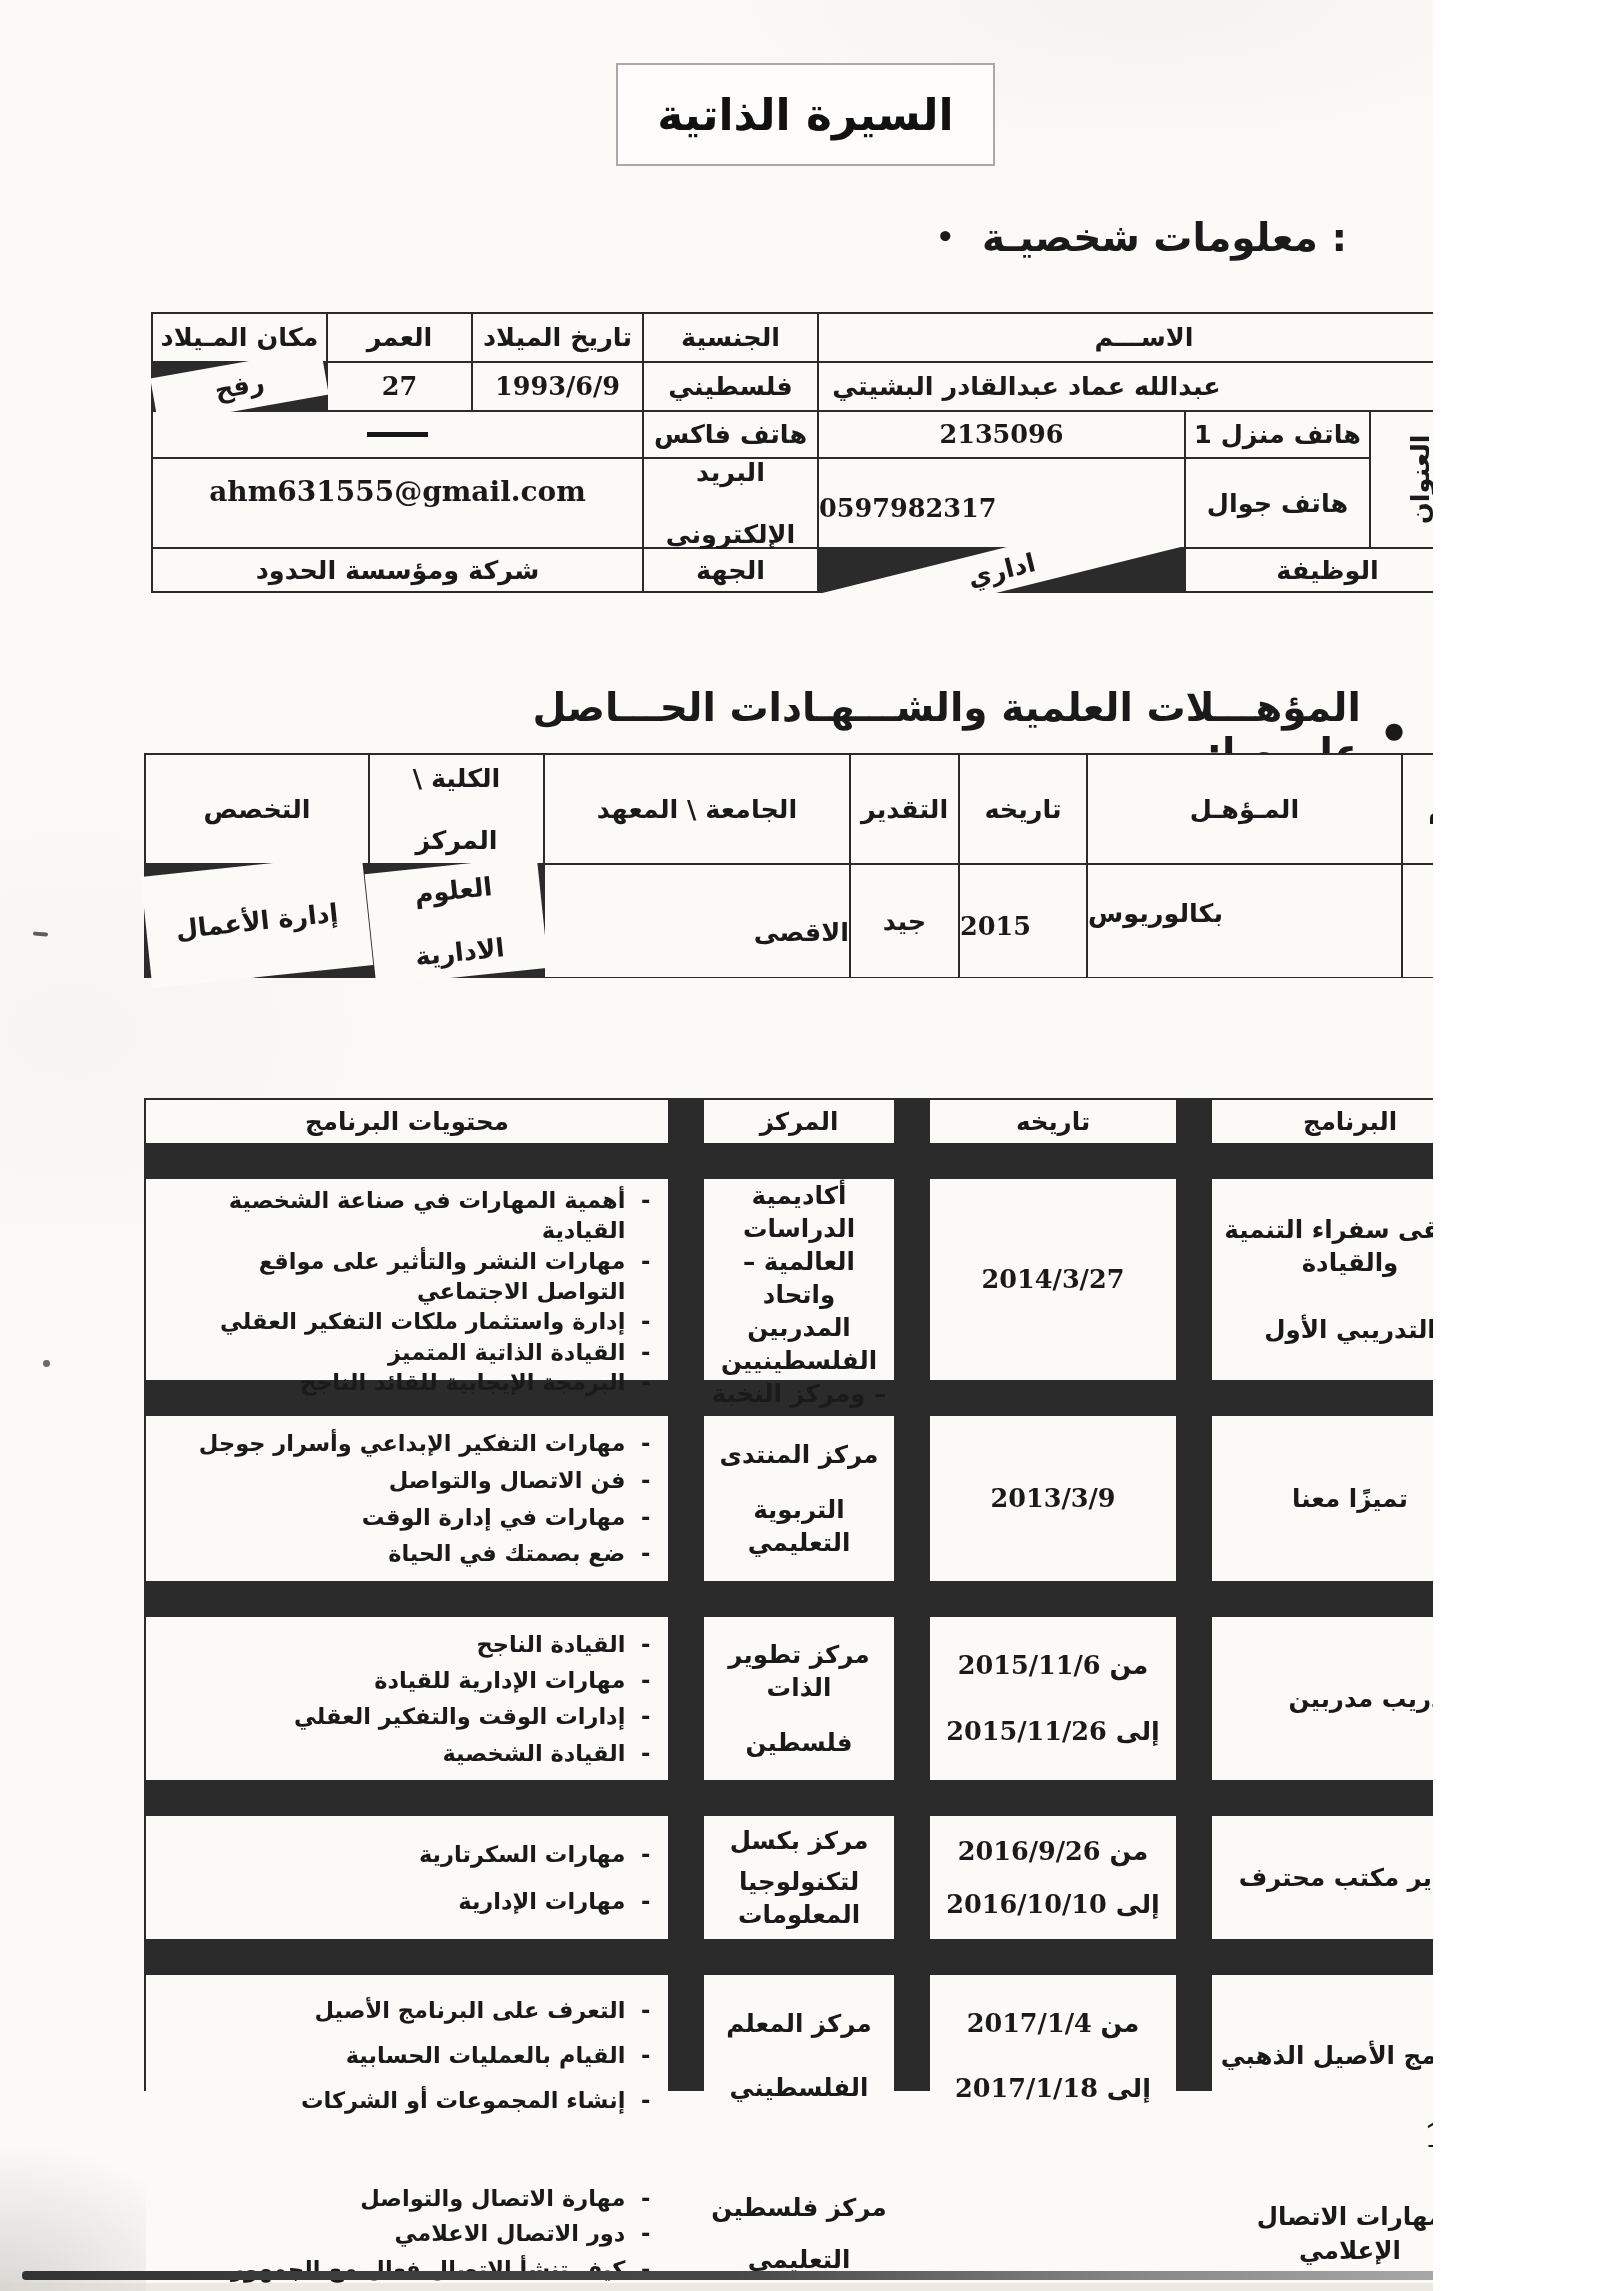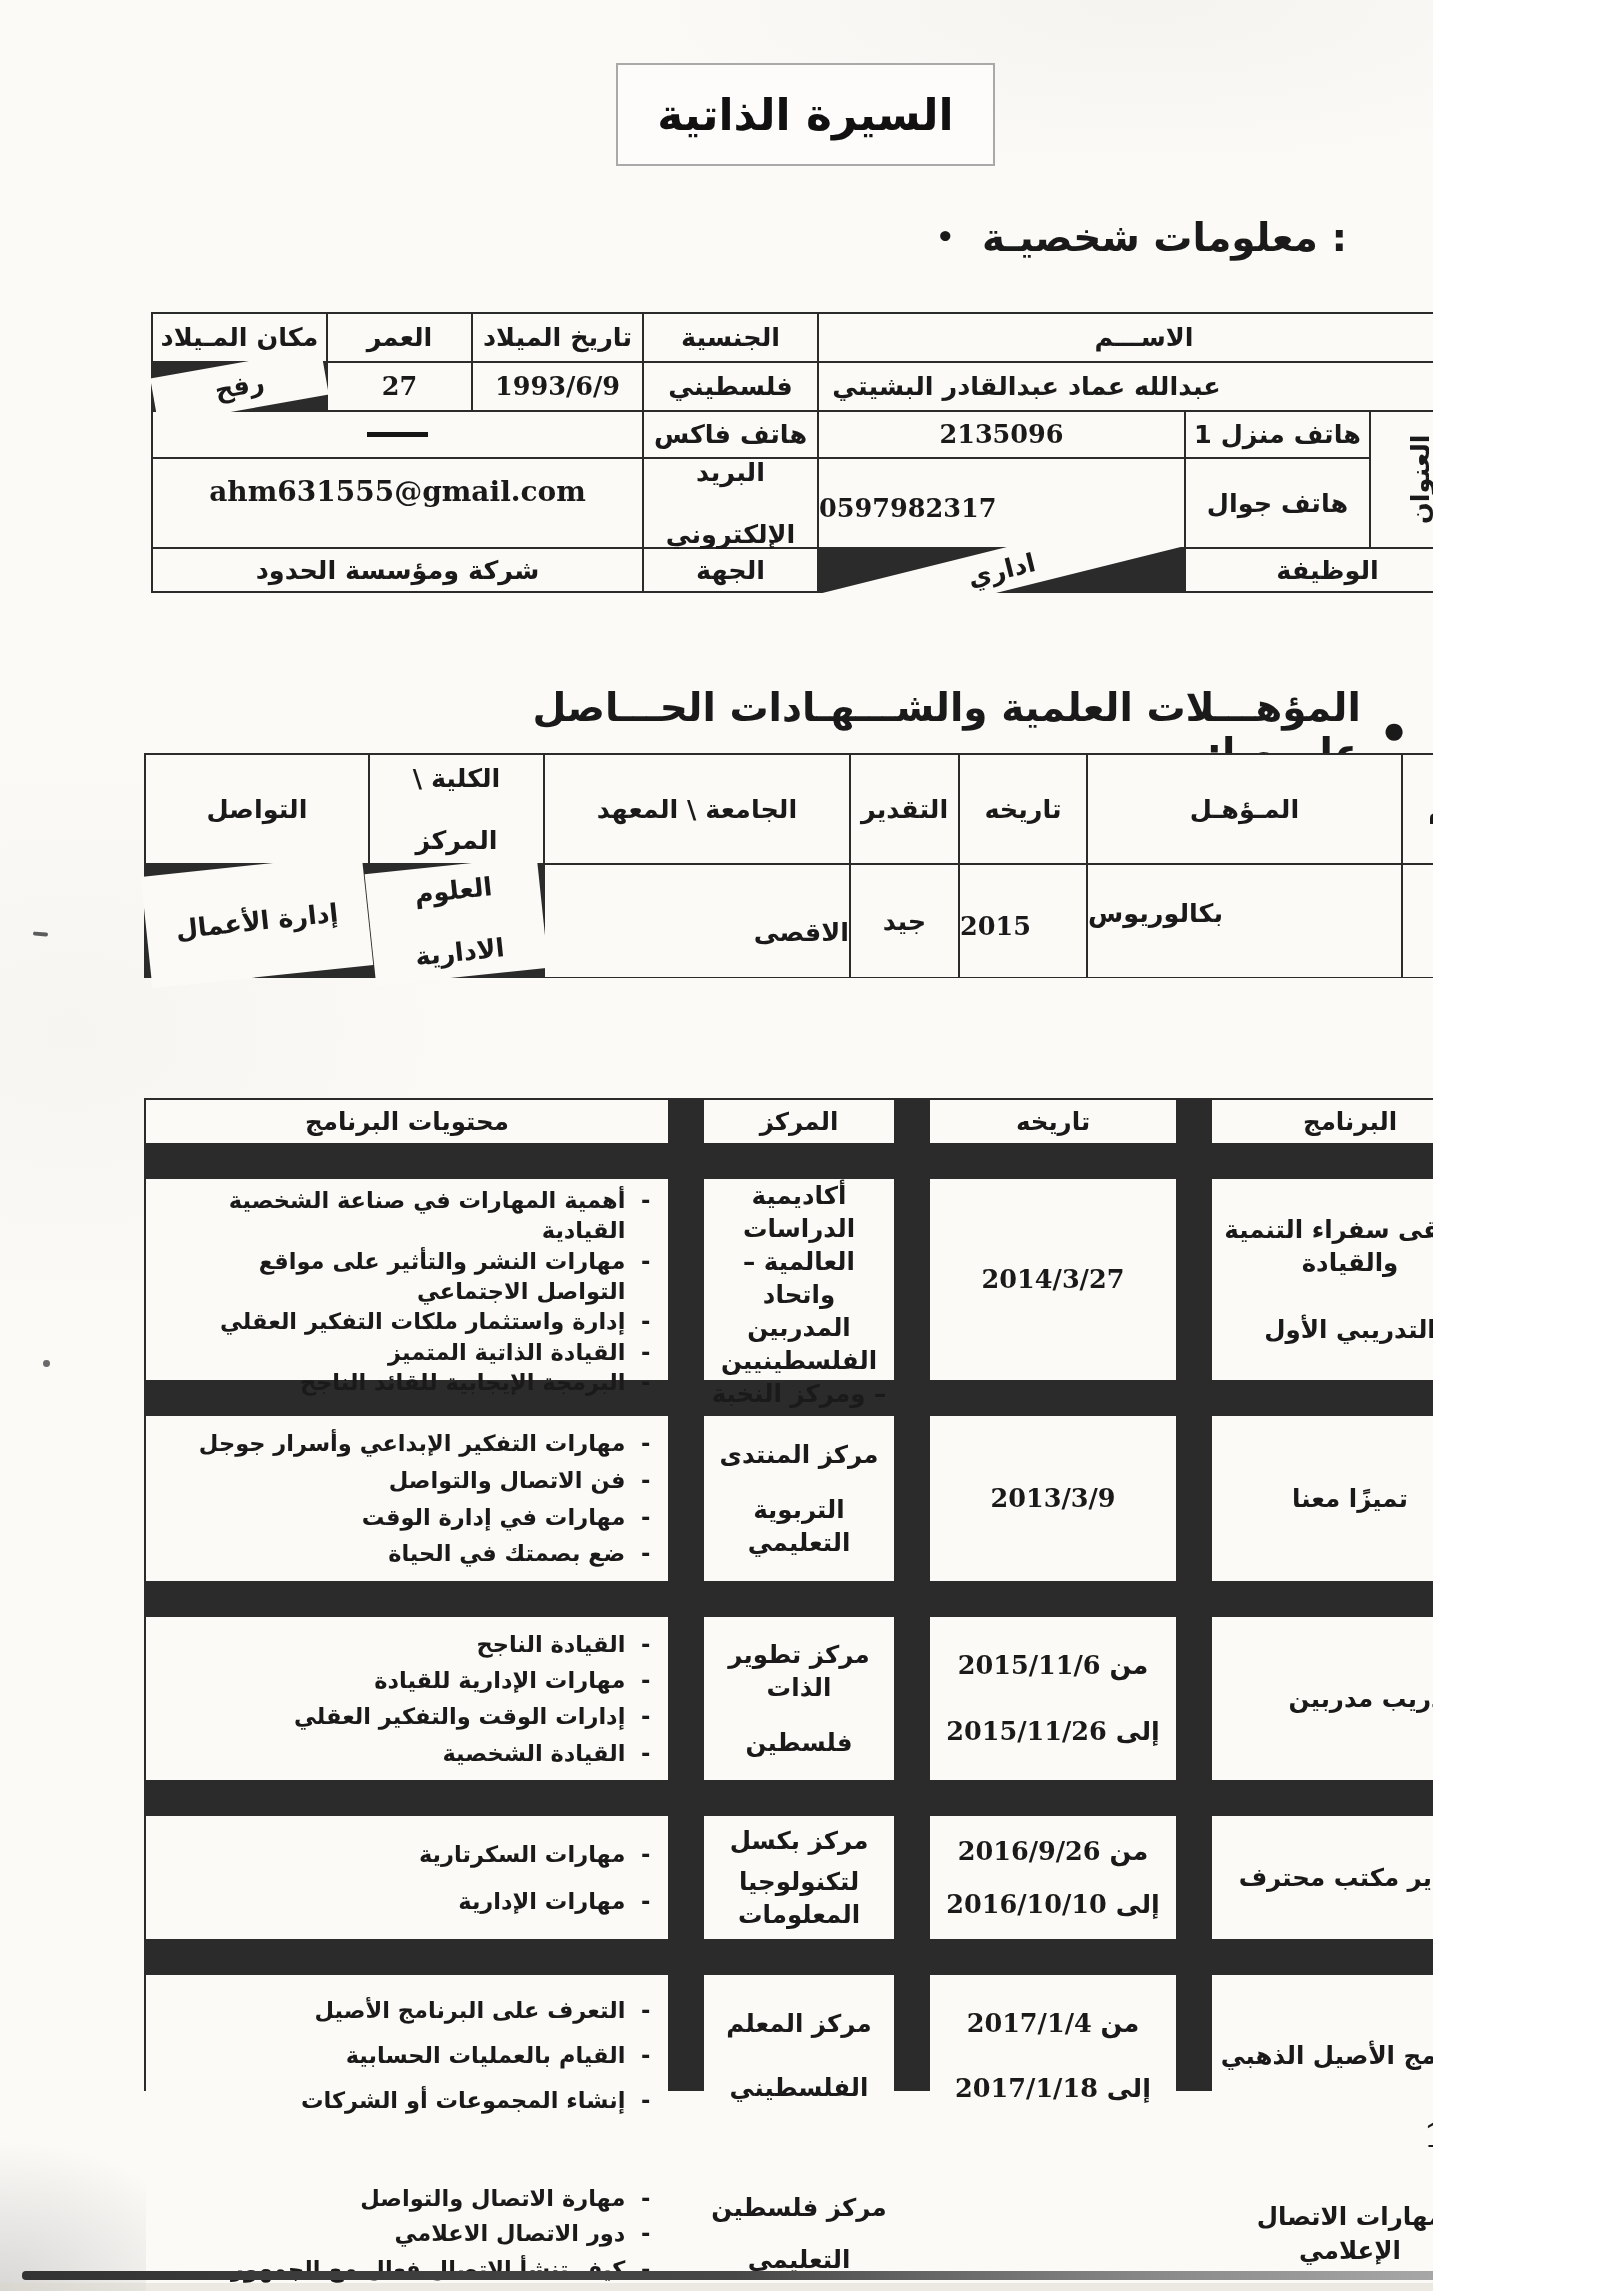--- a/index.html
+++ b/index.html
@@ -121,21 +121,21 @@
     <div class="cell ar sl14" style="grid-area:5/5">اداري</div>
     <div class="cell ar" style="grid-area:5/6/6/8">الوظيفة</div>
   </div>
 
   <div class="abs h2">
     <span class="blt">●</span>
     <span>المؤهـــلات العلمية والشـــهـادات الحـــاصل علــيهـا:</span>
   </div>
 
   <div class="abs tbl t2">
-    <div class="cell th ar" style="grid-area:1/1">التواصل</div>
+    <div class="cell th ar" style="grid-area:1/1">التخصص</div>
     <div class="cell th col ar" style="grid-area:1/2">
       <div class="gap28">
         <div>الكلية \</div>
         <div>المركز</div>
       </div>
     </div>
     <div class="cell th ar" style="grid-area:1/3">الجامعة \ المعهد</div>
     <div class="cell th ar" style="grid-area:1/4">التقدير</div>
     <div class="cell th ar" style="grid-area:1/5">تاريخه</div>
     <div class="cell th ar" style="grid-area:1/6">المـؤهـل</div>

